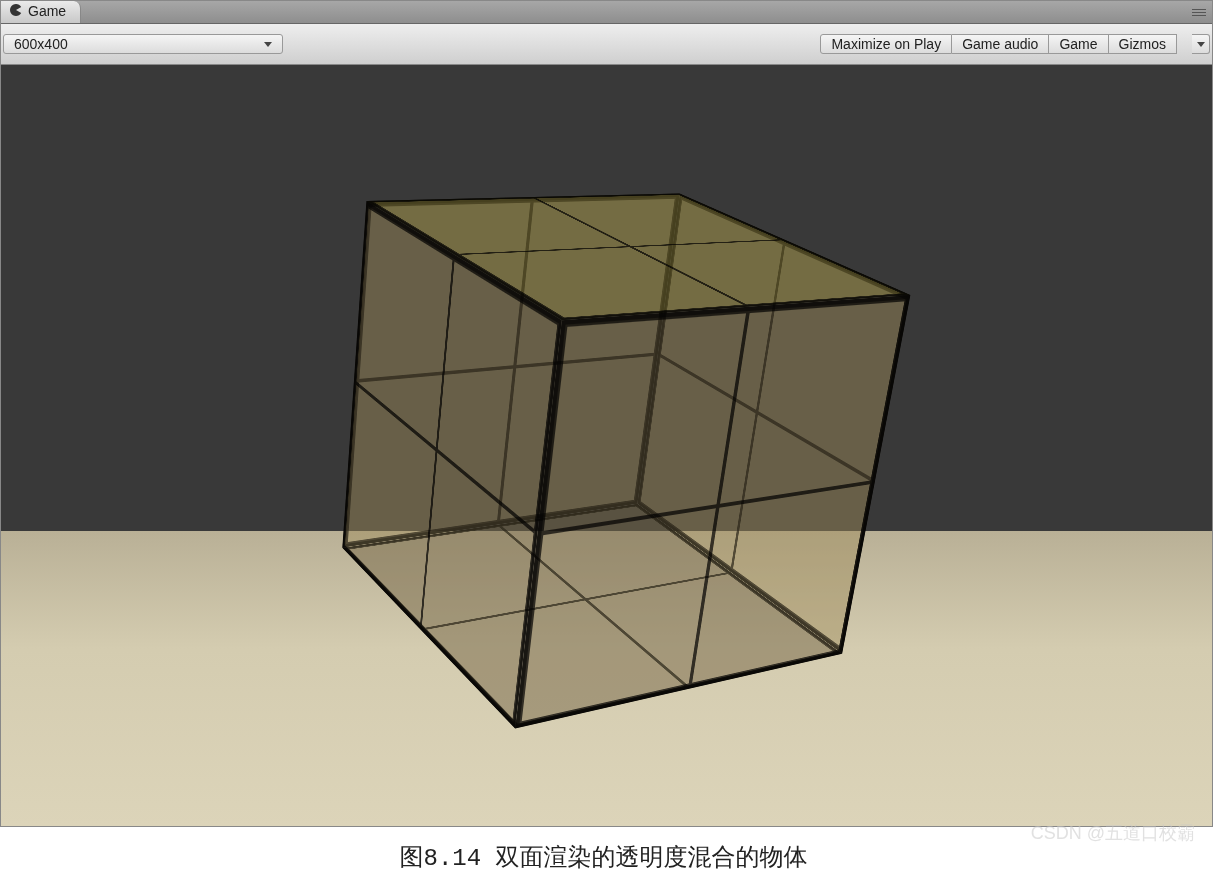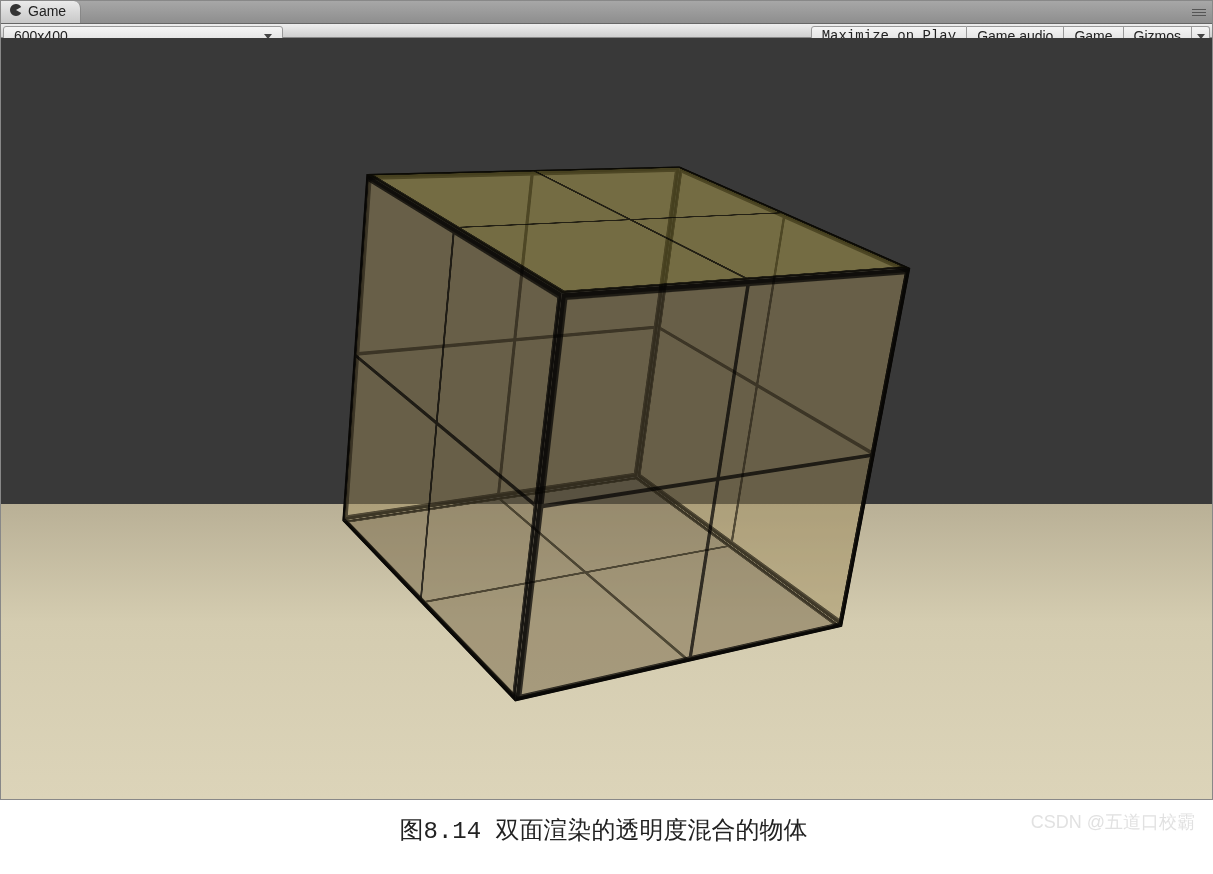--- a/index.html
+++ b/index.html
@@ -28,25 +28,25 @@
     }
     .tab-icon { width:14px; height:14px; display:inline-flex; align-items:center; justify-content:center; }
     .panel-menu {
       position: absolute; right: 4px; top: 5px;
       width: 16px; height: 12px;
       display: flex; flex-direction: column; justify-content: center; gap: 2px;
     }
     .panel-menu .line { height: 1px; background: #555; width: 14px; }
     
     .toolbar {
-      height: 14px;
+      height: 41px;
       background: linear-gradient(#eeeeee, #cfcfcf);
       border-bottom: 1px solid #888;
       display: flex;
-      align-items: flex-start;
+      align-items: center;
       padding: 2px;
       gap: 0;
     }
     .dropdown {
       background: linear-gradient(#f5f5f5, #dcdcdc);
       border: 1px solid #999;
       border-radius: 3px;
       padding: 1px 10px;
       font-size: 14px;
       color: #222;
@@ -62,22 +62,22 @@
     .btn {
       background: linear-gradient(#f5f5f5, #dcdcdc);
       border: 1px solid #999;
       border-left: none;
       padding: 1px 10px;
       font-size: 14px;
       color: #222;
       display: flex;
       align-items: center;
     }
-    .btn.first { border-left: 1px solid #999; border-radius: 3px 0 0 3px; font-family: Liberation Mono, monospace; }
-    .gizmos-wrap { display:flex; align-items:stretch; }
+    .btn.first { border-left: 1px solid #999; border-radius: 3px 0 0 3px; }
+    .gizmos-wrap { display:flex; align-items:stretch;gap:15px; }
     .gizmos-caret-box {
       background: linear-gradient(#f5f5f5, #dcdcdc);
       border: 1px solid #999; border-left:none;
       border-radius: 0 3px 3px 0;
       width: 18px; display:flex; align-items:center; justify-content:center;
     }
     
     .viewport {
       width: 100%;
       height: 761px;
@@ -124,21 +124,21 @@
     .caption {
       text-align: center;
       font-size: 24px;
       color: #222;
       padding: 14px 6px 8px 0;
       font-family: Liberation Mono, monospace;
     }
     .watermark {
       position: absolute;
       right: 18px;
-      bottom: 20px;
+      bottom: 36px;
       color: rgba(200,200,200,0.55);
       font-size: 18px;
       font-family: "Microsoft YaHei", Arial, sans-serif;
     }
     .outer { position: relative; width:1213px; }
   </style>
 </head>
 <body>
 
 <div class="outer">

